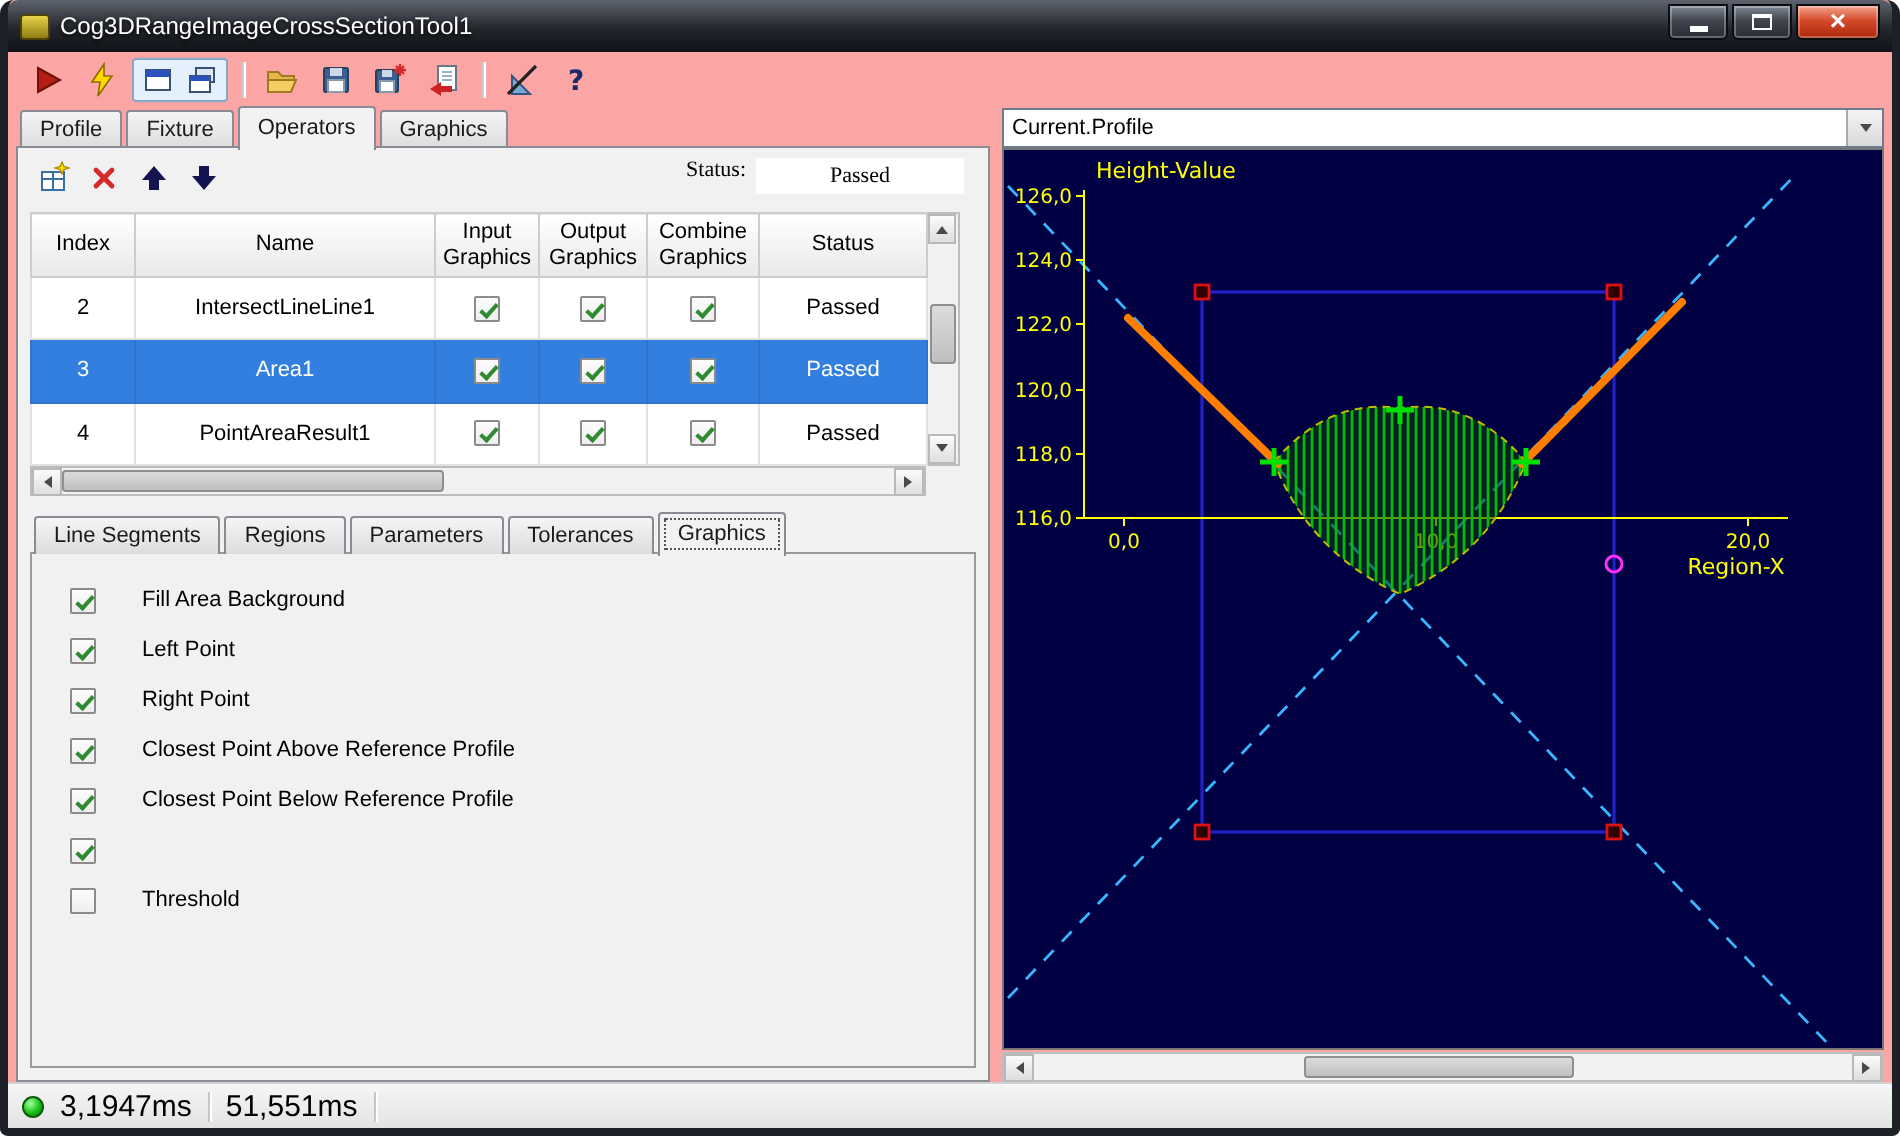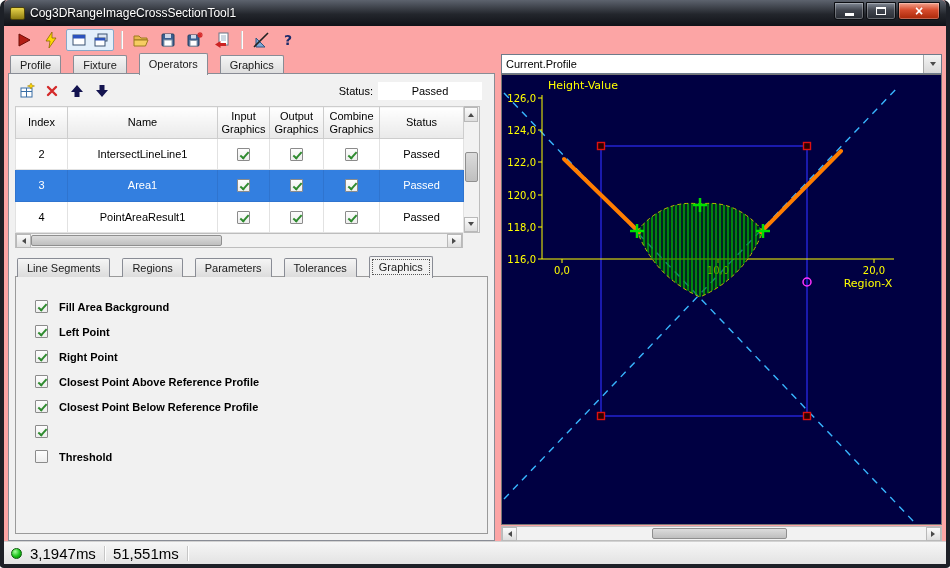--- a/index.html
+++ b/index.html
@@ -31,29 +31,29 @@
   .tsep { width:1px; height:18px; background:#cfcfcf; box-shadow:1px 0 0 #fff; margin:0 4px; }
 
   
   .main { flex:1; display:flex; padding:0 4px; min-height:0; }
   .left-pane  { width:487px; display:flex; flex-direction:column; flex:none; }
   .splitter { width:6px; flex:none; }
   .right-pane { flex:1; display:flex; flex-direction:column; min-width:0; }
 
   
   .tabstrip { display:flex; height:20px; padding-left:2px; position:relative; flex:none; }
-  .tab { padding:3px 9px 0; height:19px; margin-right:12px; font-size:11px; color:#1a1a1a;
+  .tab { padding:3px 9px 0; height:19px; margin-right:2px; font-size:11px; color:#1a1a1a;
          border:1px solid #898c95; border-bottom:none; border-radius:2px 2px 0 0;
          background:linear-gradient(#f5f5f5,#dcdcdc); margin-top:1px; white-space:nowrap; }
   .tab.active { background:#f2f2f2; margin-top:-1px; height:22px; padding-top:4px; position:relative; z-index:3; }
   .page { flex:1; border:1px solid #898c95; background:#f1f1f1; margin-top:-1px; padding:5px 6px 6px;
           display:flex; flex-direction:column; min-height:0; position:relative; z-index:1; }
 
   
-  .op-toolbar { height:24px; display:flex; align-items:center; gap:5px; flex:none; padding:0 2px; }
+  .op-toolbar { height:24px; display:flex; align-items:flex-start; gap:5px; flex:none; padding:0 2px;font-family:Liberation Serif, serif; }
   .mini-btn { width:20px; height:20px; display:flex; align-items:center; justify-content:center; }
   .status-label { margin-left:auto; font-size:11px; }
   .status-field { width:104px; height:18px; background:#fff; font-size:11px;
                   display:flex; align-items:center; justify-content:center; margin-right:4px; }
 
   
   .grid-wrap { display:flex; margin-top:3px; flex:none; }
   table.grid { border-collapse:collapse; table-layout:fixed; background:#fff; border:1px solid #9a9a9a; }
   table.grid th { background:linear-gradient(#ffffff,#e9e9e9); border:1px solid #cdcdcd; font-weight:normal;
                   font-size:11px; height:32px; line-height:1.15; padding:0 2px; }
@@ -76,21 +76,21 @@
   .sb-thumb { position:absolute; background:linear-gradient(#dcdcdc,#bfbfbf); border:1px solid #8f8f8f; border-radius:2px; }
   .arr { width:0; height:0; border:3px solid transparent; }
   .arr-up    { border-bottom:4px solid #4a4a4a; margin-top:-2px; }
   .arr-down  { border-top:4px solid #4a4a4a; margin-bottom:-2px; }
   .arr-left  { border-right:4px solid #4a4a4a; margin-left:-2px; }
   .arr-right { border-left:4px solid #4a4a4a; margin-right:-2px; }
 
   
   .subtabs { margin-top:9px; }
   .options-panel { flex:1; border:1px solid #9a9a9a; background:#f1f1f1; margin-top:-1px; padding:17px 0 0 19px; }
-  .opt { display:flex; align-items:center; gap:11px; height:25px; font-size:11px; cursor:default;font-weight:bold; }
+  .opt { display:flex; gap:23px; height:25px; font-size:11px; cursor:default; }
 
   
   .combo { height:20px; border:1px solid #6e7b8a; background:#fff; display:flex; align-items:center;
            font-size:11px; padding-left:4px; flex:none; }
   .combo-btn { margin-left:auto; width:18px; height:100%; background:linear-gradient(#f4f4f4,#d9d9d9);
                border-left:1px solid #a8a8a8; display:flex; align-items:center; justify-content:center; }
   .plot-area { flex:1; border:1px solid #767676; background:#000042; overflow:hidden; position:relative; min-height:0; }
   .plot-area svg { display:block; }
   svg text { font-family:"DejaVu Sans", sans-serif; }
   .right-hscroll { margin-top:1px; flex:none; }

